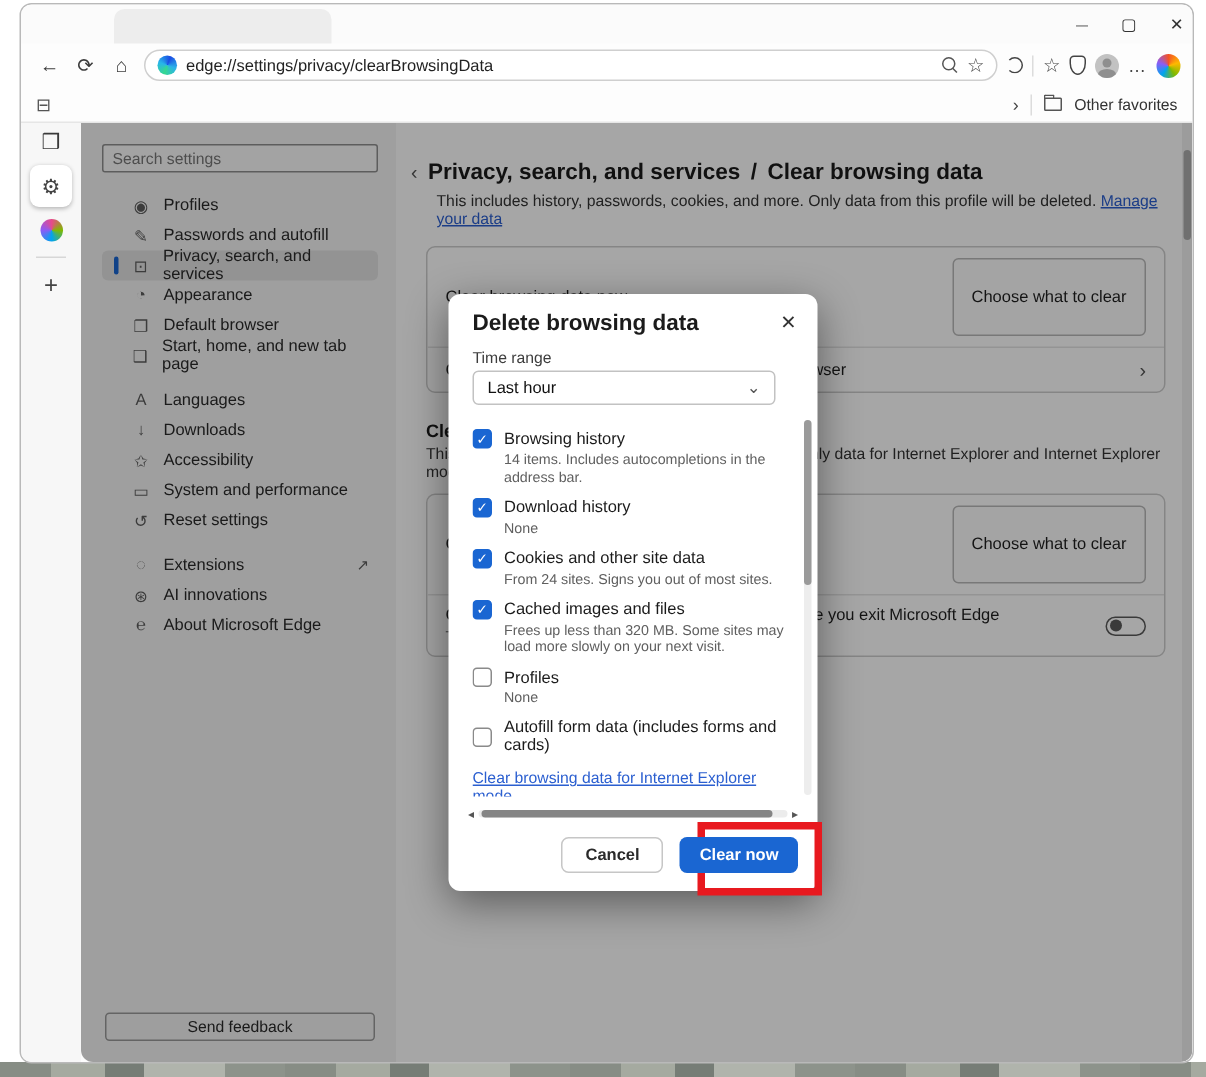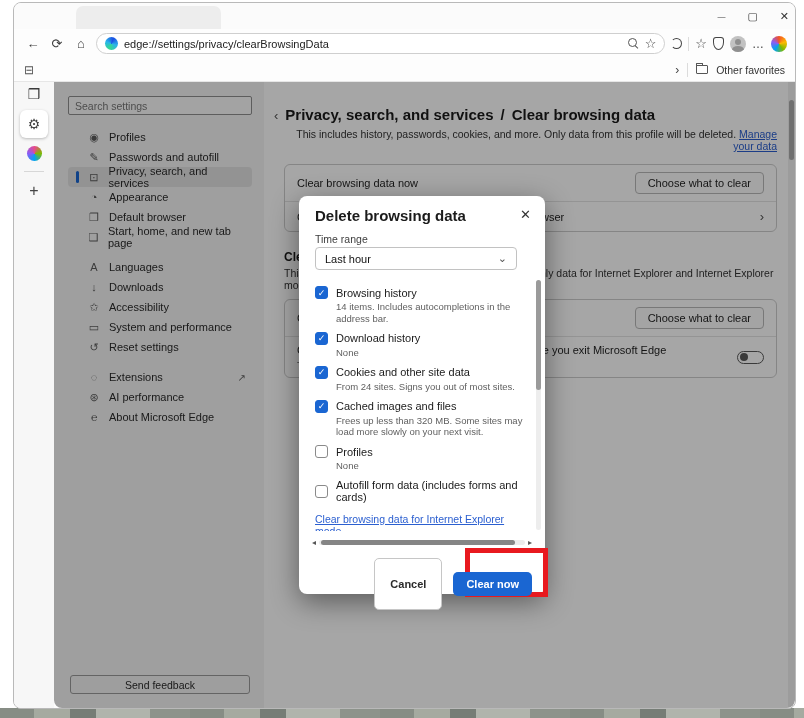--- a/index.html
+++ b/index.html
@@ -71,28 +71,28 @@
   .nav-item.active::before { content:""; position:absolute; left:8px; top:4px; width:3px; height:12px; border-radius:2px; background:#1a66d2; }
   .nav-gap { height:10px; }
   .nav-item .ext { margin-left:auto; color:#5c5c5c; font-size:10px; }
   .side-bottom { margin-top:auto; padding:0 2px 14px 2px; }
   .send-feedback { width:100%; height:19px; border:1px solid #9a9a9a; border-radius:3px; background:#f3f3f3; font-size:10.5px; color:#2a2a2a; display:flex; align-items:center; justify-content:center; }
 
   .main { flex:1; padding:24px 18px 0 10px; min-width:0; position:relative; }
   .crumb { display:flex; align-items:baseline; gap:7px; font-size:15px; font-weight:700; color:#1b1b1b; }
   .crumb .back { font-weight:400; color:#555; font-size:13px; }
   .crumb .sep { font-weight:700; }
-  .page-sub { font-size:10.5px; color:#333; margin:5px 0 12px 17px;text-align:right; }
+  .page-sub { font-size:10.5px; color:#333; margin:5px 0 12px 17px; }
   a.lnk { color:#2b5fd0; text-decoration:underline; }
   .card { border:1px solid #cdcdcd; border-radius:6px; background:#fff; margin-left:10px; margin-bottom:18px; }
   .card-row { display:flex; align-items:center; min-height:28px; padding:7px 12px; font-size:11px; color:#1f1f1f; gap:18px; }
   .card-row + .card-row { border-top:1px solid #e4e4e4; }
   .card-row .grow { flex:1; min-width:0; }
   .row-sub { font-size:9.5px; color:#5f5f5f; margin-top:3px; }
-  .btn { border:1px solid #b9b9b9; background:#fcfcfc; border-radius:4px; font-size:11px; color:#1f1f1f; padding:4px 12px; white-space:nowrap; }
+  .btn { border:1px solid #b9b9b9; background:#fcfcfc; border-radius:4px; font-size:11px; color:#1f1f1f; padding:19px 12px; white-space:nowrap; }
   .row-chev { color:#555; font-size:13px; }
   .toggle { width:27px; height:13px; border:1px solid #5a5a5a; border-radius:8px; position:relative; flex:0 0 auto; }
   .toggle::before { content:""; position:absolute; left:2px; top:1.5px; width:8px; height:8px; border-radius:50%; background:#5a5a5a; }
   .sec-head { font-size:12px; font-weight:700; color:#1b1b1b; margin:2px 0 3px 10px; }
   .sec-sub { font-size:10.5px; color:#333; margin:0 0 8px 10px; }
   .page-scroll { position:absolute; right:0; top:0; bottom:0; width:7px; background:#f0f0f0; }
   .page-scroll .thumb { position:absolute; right:1px; top:18px; width:5px; height:60px; border-radius:3px; background:#adadad; }
 
   
   .dialog { position:absolute; left:299px; top:196px; width:246px; height:398px; background:#fff; border-radius:8px; box-shadow:0 8px 28px rgba(0,0,0,.45); z-index:10; }
@@ -108,21 +108,21 @@
   .cb-label { font-size:11px; color:#1b1b1b; }
   .cb-sub { font-size:9.5px; color:#5f5f5f; margin:2px 0 4px 21px; line-height:1.25; }
   .ie-link { display:block; font-size:10.5px; margin-top:10px; }
   .vbar-track { position:absolute; right:4px; top:84px; height:250px; width:5px; background:#ededed; border-radius:3px; }
   .vbar-thumb { position:absolute; right:0; top:0; width:5px; height:110px; background:#9a9a9a; border-radius:3px; }
   .hscroll { position:absolute; left:13px; right:13px; top:341px; height:10px; display:flex; align-items:center; gap:3px; }
   .hscroll .arr { font-size:8px; color:#555; }
   .hscroll .track { flex:1; height:5px; border-radius:3px; background:#ececec; position:relative; }
   .hscroll .hthumb { position:absolute; left:2px; top:0; height:5px; width:94%; border-radius:3px; background:#858585; }
   .dlg-footer { position:absolute; right:13px; top:362px; display:flex; gap:11px; align-items:center; }
-  .btn-cancel { border:1px solid #c6c6c6; background:#fff; border-radius:5px; font-size:11px; font-weight:700; color:#2a2a2a; padding:19px 15px; }
+  .btn-cancel { border:1px solid #c6c6c6; background:#fff; border-radius:5px; font-size:11px; font-weight:700; color:#2a2a2a; padding:5px 15px; }
   .btn-primary { border:none; background:#1a66d2; border-radius:5px; font-size:11px; font-weight:700; color:#fff; padding:6px 13px; position:relative; z-index:13; }
   .red-annotation { position:absolute; left:166px; top:352px; width:83px; height:49px; border:5px solid #e8191f; z-index:12; background:transparent; }
 </style>
 </head>
 <body>
 
 <div class="stage">
   <div class="desktop-strip"></div>
 
   <div class="window">
@@ -225,21 +225,21 @@
                 <span>Reset settings</span>
               </div>
               <div class="nav-gap"></div>
               <div class="nav-item">
                 <span class="ic">◌</span>
                 <span>Extensions</span>
                 <span class="ext">↗</span>
               </div>
               <div class="nav-item">
                 <span class="ic">⊛</span>
-                <span>AI performance</span>
+                <span>AI innovations</span>
               </div>
               <div class="nav-item">
                 <span class="ic">℮</span>
                 <span>About Microsoft Edge</span>
               </div>
             </div>
           <div class="side-bottom">
             <div class="send-feedback">Send feedback</div>
           </div>
         </div>

